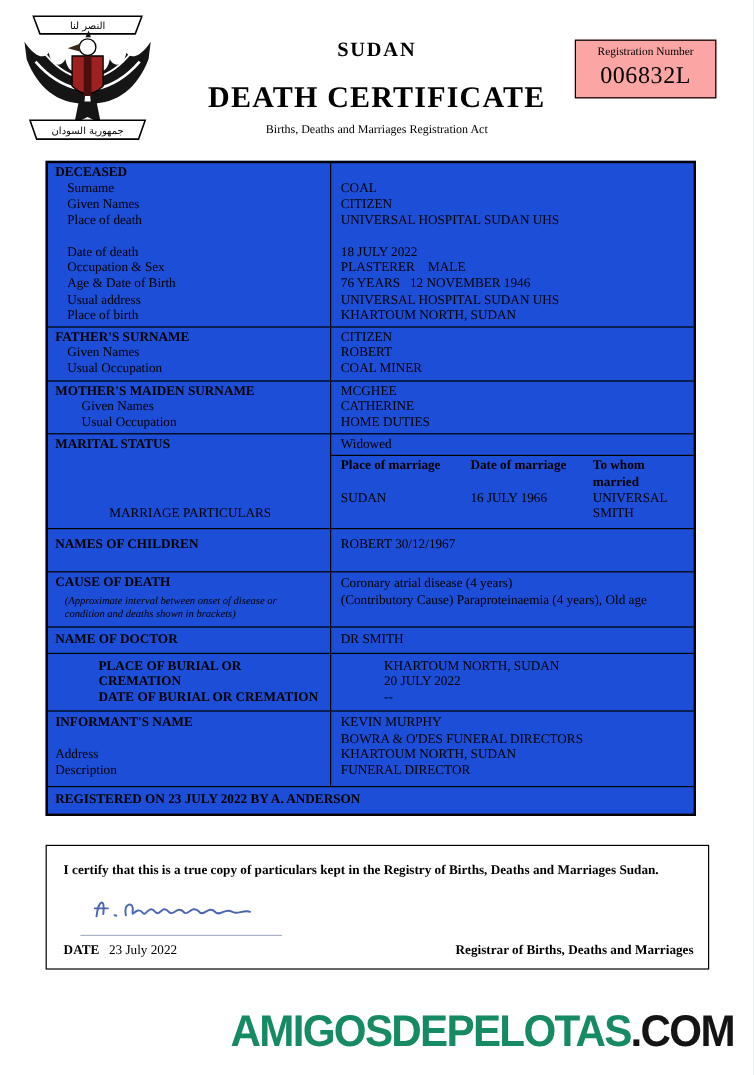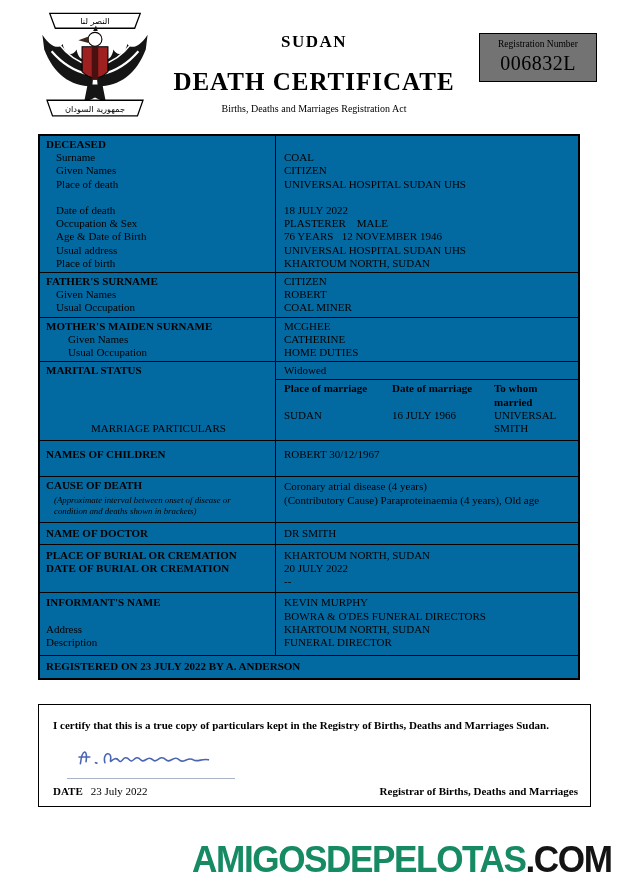--- a/index.html
+++ b/index.html
@@ -1,31 +1,31 @@
 <!DOCTYPE html>
 <html><head>
 <meta charset="utf-8">
 <style>
   * { margin:0; padding:0; box-sizing:border-box; }
   html,body { background:#fff; }
   body { width:628px; font-family:"Liberation Serif", serif; color:#000; }
   .page { position:relative; width:628px; height:896px; background:#fff; overflow:hidden; }
 
   
-  .emblem { position:absolute; left:35px; top:6px; width:120px; height:122px; }
+  .emblem { position:absolute; left:13px; top:6px; width:120px; height:122px; }
   .title-block { position:absolute; left:0; top:32px; width:628px; text-align:center; pointer-events:none; }
   .country { font-size:17px; font-weight:bold; letter-spacing:1.5px; }
   .cert-title { font-size:25px; font-weight:bold; letter-spacing:1px; margin-top:16px; }
   .act { font-size:10px; margin-top:7px; }
-  .reg-box { position:absolute; right:31px; top:33px; width:118px; border:1px solid #000; background:#737373; text-align:center; padding:5px 3px 6px; }
+  .reg-box { position:absolute; right:31px; top:33px; width:118px; border:1px solid #000; background:#fca5a5; text-align:center; padding:5px 3px 6px; }
   .reg-label { font-size:9.5px; }
   .reg-number { font-size:20px; margin-top:3px; letter-spacing:.5px; }
 
   
-  .doc-table { position:absolute; left:38px; top:134px; width:542px; border:2px solid #000; background:#0369a1; }
+  .doc-table { position:absolute; left:38px; top:134px; width:542px; border:2px solid #000; background:#1d4ed8; }
   .sec { display:grid; grid-template-columns:236px 1fr; border-top:1px solid #000; }
   .sec:first-child { border-top:none; }
   .cellL { border-right:1px solid #000; padding:2px 4px 2px 6px; }
   .cellR { padding:2px 4px 2px 8px; }
   .ln { min-height:13.2px; line-height:13.2px; font-size:11px; white-space:pre-wrap; }
   .bold { font-weight:bold; font-size:11px; }
   .indent { padding-left:10px; }
   .indent2 { padding-left:22px; }
 
   .marital-left { display:flex; flex-direction:column; justify-content:space-between; padding-bottom:5px; }
@@ -33,21 +33,21 @@
   .nopad { padding:0; }
   .pad-s { padding:2px 8px; }
   .marr-box { border-top:1px solid #000; padding:2px 8px 5px; }
   .marr-grid { display:grid; grid-template-columns:108px 102px 1fr; }
 
   .sec-pad .cellL, .sec-pad .cellR { padding-top:7px; padding-bottom:15px; }
   .cause-left { padding-bottom:5px; }
   .cause-note { font-style:italic; font-size:8.8px; line-height:11px; margin-top:2px; padding:0 8px; }
   .cause-right { padding-top:3px; padding-bottom:14px; }
   .sec-doctor .cellL, .sec-doctor .cellR { padding-top:4px; padding-bottom:4px; }
-  .sec-burial .cellL, .sec-burial .cellR { padding-top:4px; padding-bottom:4px; }
+  .sec-burial .cellL, .sec-burial .cellR { padding-top:4px; padding-bottom:4px;margin-left:36px; }
   .sec-informant .cellL, .sec-informant .cellR { padding-top:3px; padding-bottom:6px; }
   .sec-full { border-top:1px solid #000; padding:4px 6px 5px; }
 
   
   .certify-box { position:absolute; left:38px; top:704px; width:553px; border:1.5px solid #000; background:#fff; padding:13px 12px 9px 14px; }
   .certify-text { font-weight:bold; font-size:11px; line-height:14px; }
   .sig-wrap { margin-top:9px; margin-left:14px; width:168px; border-bottom:1px solid #a9b2c6; padding-bottom:1px; }
   .certify-bottom { display:flex; justify-content:space-between; align-items:baseline; margin-top:6px; font-size:11px; }
   .date-label { font-weight:bold; }
   .date-value { margin-left:8px; }

